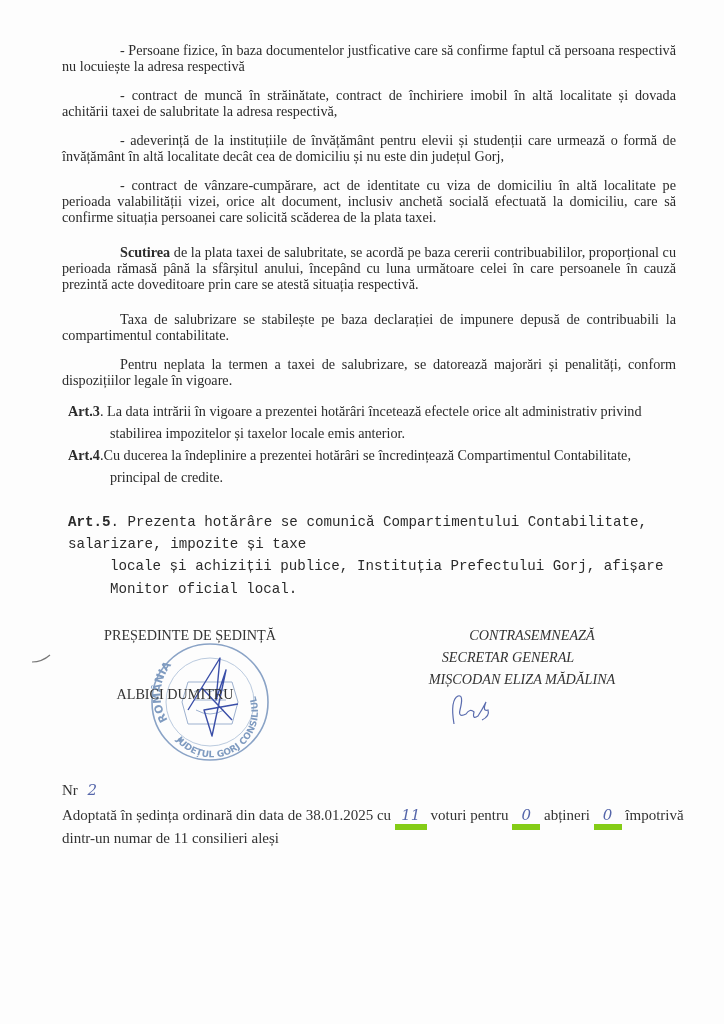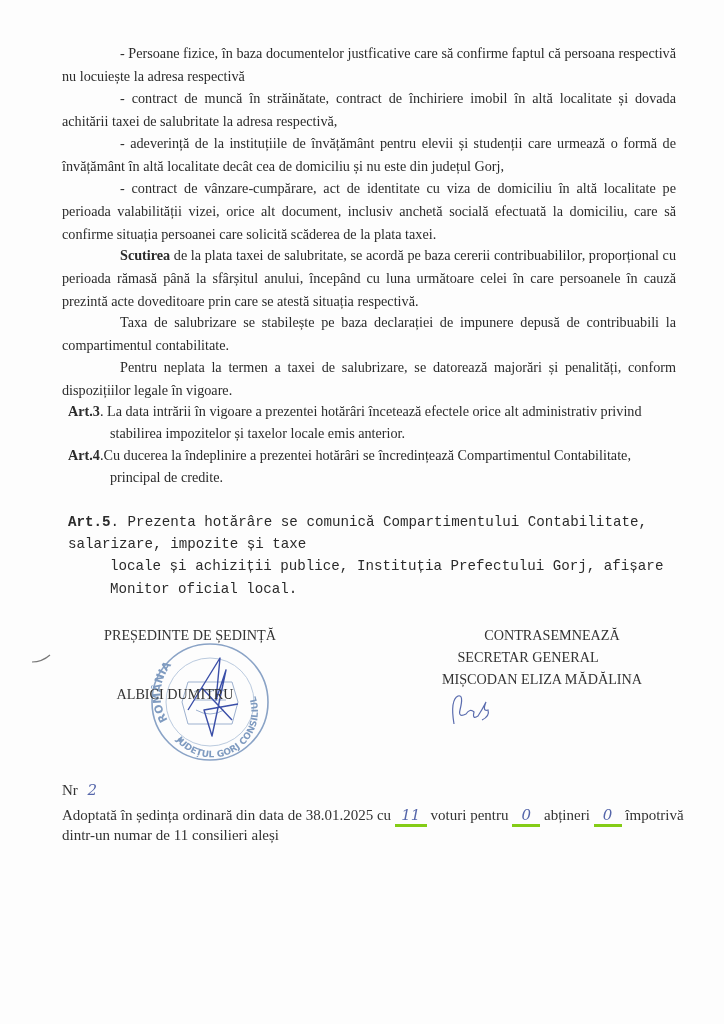--- a/index.html
+++ b/index.html
@@ -1,30 +1,30 @@
 <!DOCTYPE html>
 <html><head>
 <meta charset="utf-8">
 <style>
   html, body { margin: 0; padding: 0; background: #ffffff; }
   body { width: 724px; height: 1024px; position: relative; overflow: hidden;
          font-family: "Liberation Serif", serif; color: #2b2b2b; }
   .page { position: absolute; left: 0; top: 0; width: 724px; height: 1024px; background: #fdfdfd; }
-  .p { position: absolute; left: 62px; width: 614px; font-size: 14.2px; line-height: 23px;
+  .p { position: absolute; left: 62px; width: 614px; font-size: 14.2px; line-height: 16px;
        text-align: justify; text-align-last: left; }
   .indent { text-indent: 58px; }
   .art { position: absolute; left: 68px; width: 628px; font-size: 14.2px; line-height: 22.2px; }
   .art .lbl { font-weight: bold; }
   .art .body { display: block; padding-left: 0; }
   .art .cont { display: block; padding-left: 42px; }
   b { font-weight: bold; }
   .sig { position: absolute; font-size: 14.2px; line-height: 22px; text-align: center; color: #333; }
   .footer { position: absolute; left: 62px; font-size: 15px; line-height: 17px; color: #333; }
   .hand { font-family: "DejaVu Serif", serif; font-style: italic; color: #5566aa; }
-  .blank { display: inline-block; border-bottom: 3px solid #84cc16; text-align: center; padding: 0 3px; }
+  .blank { display: inline-block; border-bottom: 6px solid #84cc16; text-align: center; padding: 0 3px; }
   .stamp { position: absolute; left: 148px; top: 640px; width: 124px; height: 124px; }
   .sign { position: absolute; }
 </style>
 </head>
 <body>
 
 <div class="page">
 
   <div class="p indent" style="top:42px;">
     <span>- Persoane fizice, în baza documentelor justficative care să confirme faptul că persoana</span>
@@ -100,21 +100,21 @@
 
   <div class="sig" style="left:80px; top:624px; width:220px;">
     <div>PREȘEDINTE DE ȘEDINȚĂ</div>
     <div style="padding-right:30px;margin-top:37px;">ALBICI DUMITRU</div>
   </div>
 
   <svg class="sign" style="left:30px; top:652px;" width="24" height="14">
     <path d="M2 10 Q12 10 20 3" fill="none" stroke="#777" stroke-width="1.2"></path>
   </svg>
 
-  <div class="sig" style="left:407px; top:624px; width:270px;">
+  <div class="sig" style="left:387px; top:624px; width:270px;font-style:italic;">
     <div style="padding-left:20px;">CONTRASEMNEAZĂ</div>
     <div style="padding-right:28px;">SECRETAR GENERAL</div>
     <div>MIȘCODAN ELIZA MĂDĂLINA</div>
   </div>
 
   <svg class="sign" style="left:448px; top:690px;" width="50" height="40">
     <path d="M6 34 Q2 10 10 6 Q16 4 12 20 Q10 28 18 24 Q22 18 26 22 Q24 30 30 26 Q34 20 38 12 Q34 22 40 20 Q42 26 34 30" fill="none" stroke="#5a6cae" stroke-width="1.2"></path>
   </svg>
 
   <div class="footer" style="top:782px;">

